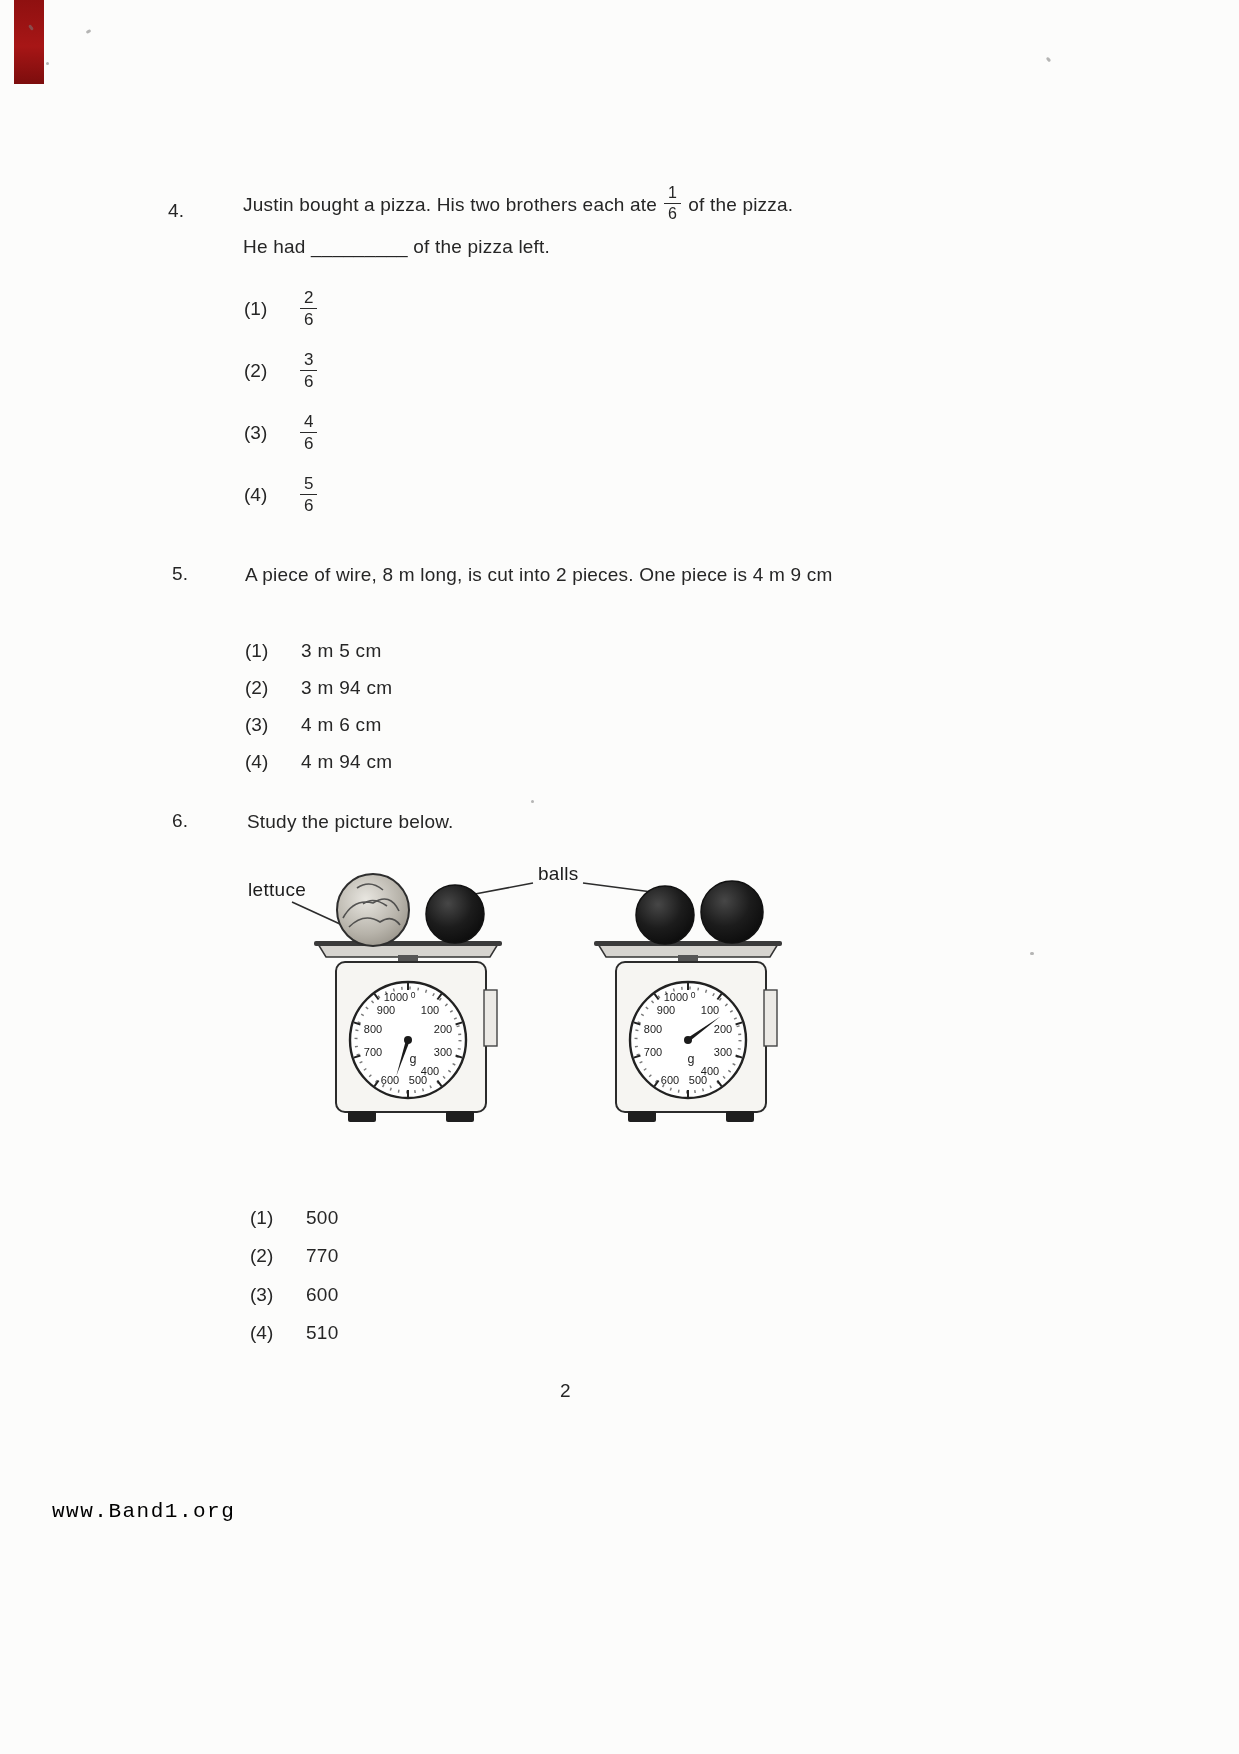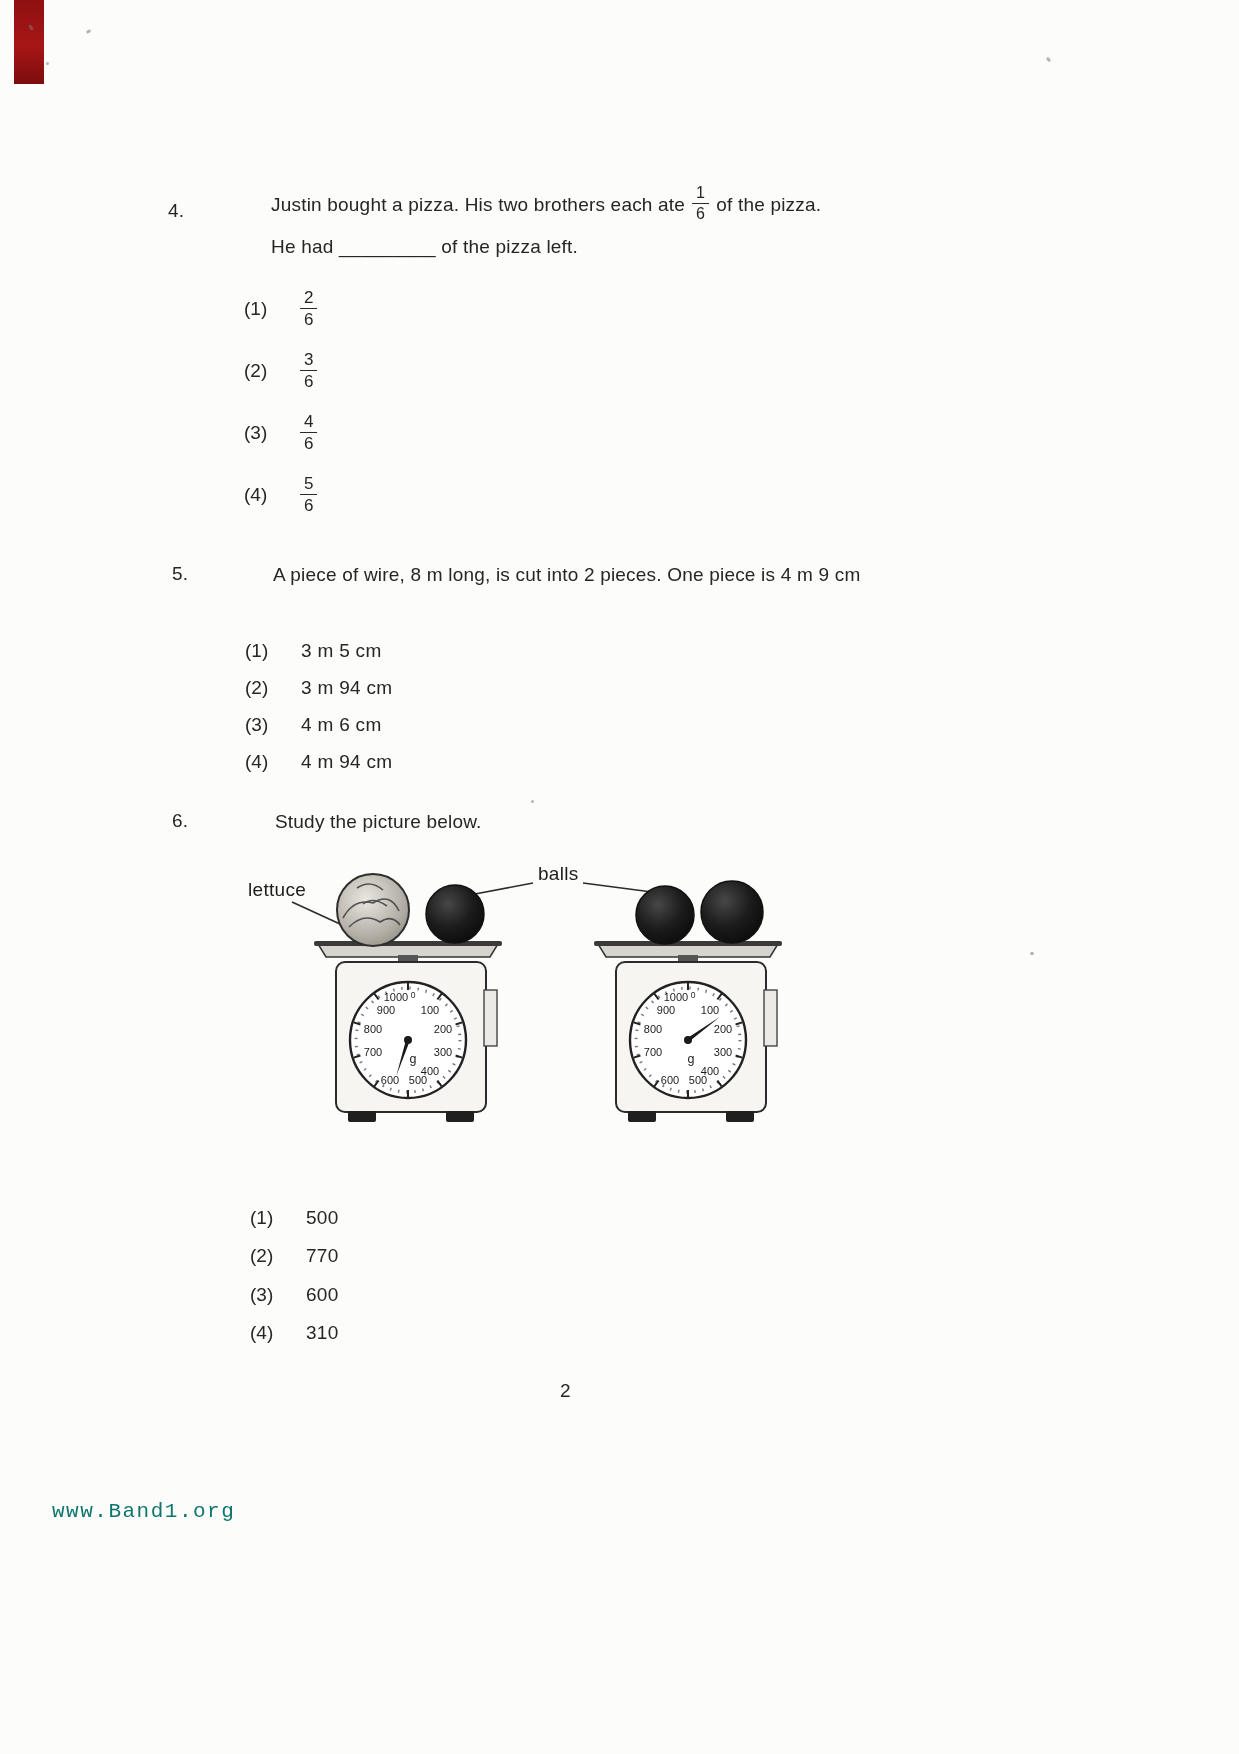--- a/index.html
+++ b/index.html
@@ -4,36 +4,36 @@
 <style>
   * { margin:0; padding:0; box-sizing:border-box; }
   body { background:#ffffff; }
   .page {
     position:relative; width:1239px; height:1754px;
     background:#fcfcfb; overflow:hidden;
     font-family:"Liberation Sans", sans-serif; color:#262626;
   }
   .abs { position:absolute; }
   .qnum { font-size:19px; letter-spacing:.2px; }
-  .stem { font-size:19px; letter-spacing:.2px; line-height:28px;margin-left:28px; }
+  .stem { font-size:19px; letter-spacing:.2px; line-height:28px; }
   .stemflex { display:flex; align-items:center; gap:7px; }
   .row { position:absolute; display:flex; align-items:center; }
   .optlabel { font-size:19px; width:56px; flex:0 0 56px; }
   .opttext { font-size:19px; letter-spacing:.3px; }
   .frac { display:inline-flex; flex-direction:column; align-items:center;
           line-height:1.12; font-size:16px; transform:translateY(-2px); }
   .frac .num { border-bottom:1.6px solid #2a2a2a; padding:0 4px 1px; }
   .frac .den { padding-top:1px; }
   .q4opt .frac { font-size:17px; transform:none; }
   .redmark { position:absolute; left:14px; top:0; width:30px; height:84px;
              background:linear-gradient(180deg,#8f1010,#a71616 55%,#7c0d0d); }
   .speck { position:absolute; background:#7a7a7a; opacity:.55; border-radius:2px; }
   .footerpage { font-size:19px; }
   .watermark { font-family:"Liberation Mono", monospace; font-size:21px;
-               letter-spacing:1.5px; color:#0f766e; }
+               letter-spacing:1.5px; color:#000000; }
   svg text { font-family:"Liberation Sans", sans-serif; fill:#1c1c1c; }
   .dialnum { font-size:11px; }
   .dialzero { font-size:8.5px; }
   .figlabel { font-size:19px; letter-spacing:.3px; }
   .gunit { font-size:12.5px; }
 </style>
 </head>
 <body>
 
 <div class="page">
@@ -216,19 +216,19 @@
   <div class="row" style="left:250px;top:1245px">
     <span class="optlabel">(2)</span>
     <span class="opttext">770</span>
   </div>
   <div class="row" style="left:250px;top:1284px">
     <span class="optlabel">(3)</span>
     <span class="opttext">600</span>
   </div>
   <div class="row" style="left:250px;top:1322px">
     <span class="optlabel">(4)</span>
-    <span class="opttext">310</span>
+    <span class="opttext">510</span>
   </div>
 
   <div class="abs footerpage" style="left:560px;top:1380px">2</div>
   <div class="abs watermark" style="left:52px;top:1500px">www.Band1.org</div>
 
 </div>
 
 </body></html>

